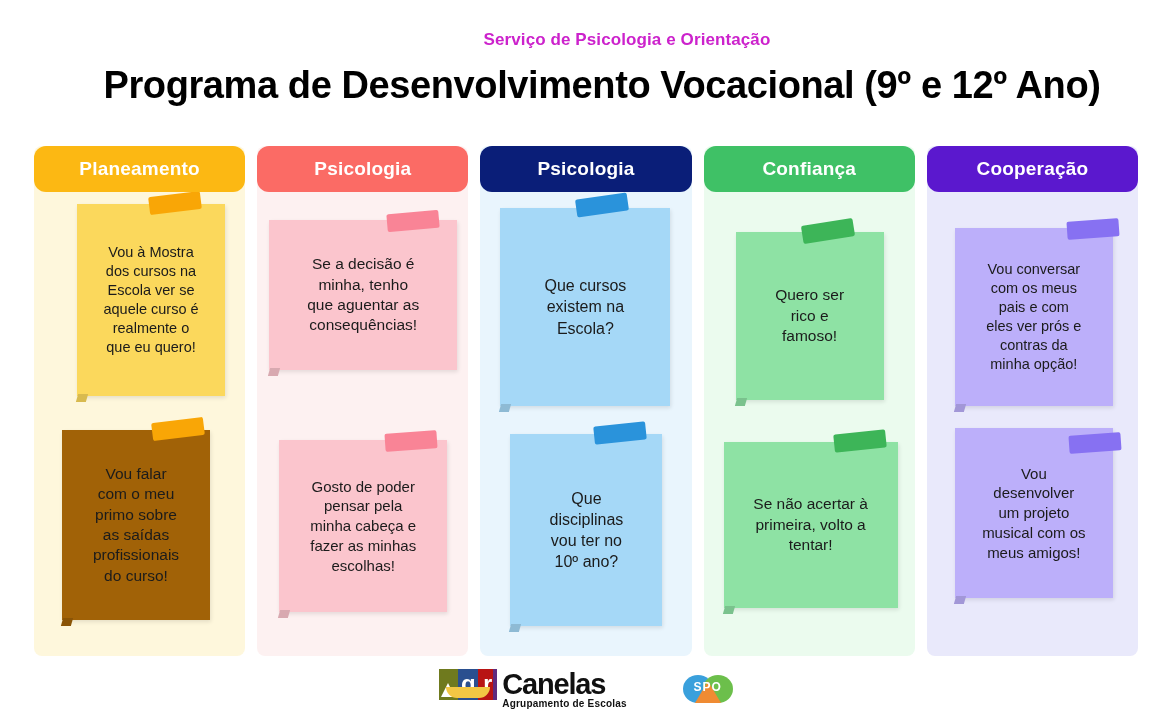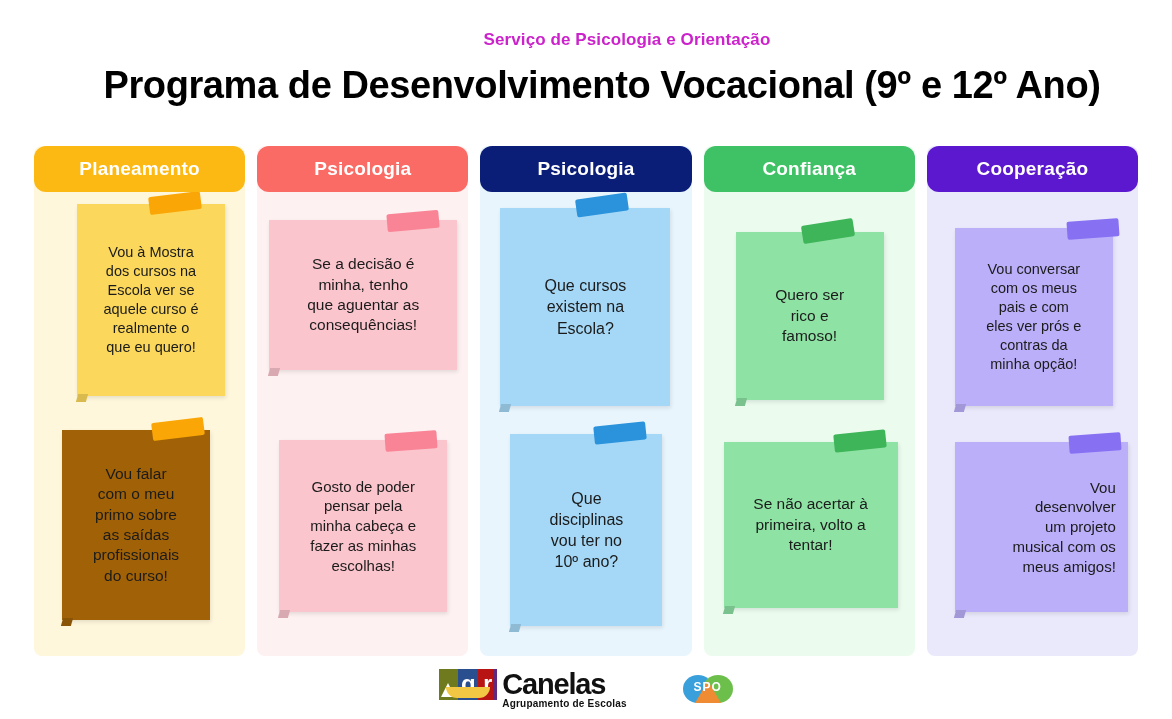--- a/index.html
+++ b/index.html
@@ -296,21 +296,21 @@
         <div class="tape" id="tape-4-0" style="background: rgb(135, 113, 242); left: 140px; top: 28px; transform: rotate(-4deg);"></div>
         <div class="note" id="note-4-0" style="background: rgb(188, 175, 250); left: 28px; top: 36px; width: 158px; height: 178px; font-size: 14.5px;">
           <span class="note-text">Vou conversar
 com os meus
 pais e com
 eles ver prós e
 contras da
 minha opção!</span>
         </div>
         <div class="tape" id="tape-4-1" style="background: rgb(135, 113, 242); left: 142px; top: 242px; transform: rotate(-4deg);"></div>
-        <div class="note" id="note-4-1" style="background: rgb(188, 175, 250); left: 28px; top: 250px; width: 173px; height: 170px; font-size: 15px; text-align: right;">
+        <div class="note" id="note-4-1" style="background: rgb(188, 175, 250); left: 28px; top: 236px; width: 158px; height: 170px; font-size: 15px;">
           <span class="note-text">Vou
 desenvolver
 um projeto
 musical com os
 meus amigos!</span>
         </div>
       </div>
     </div>
 
   </div>

